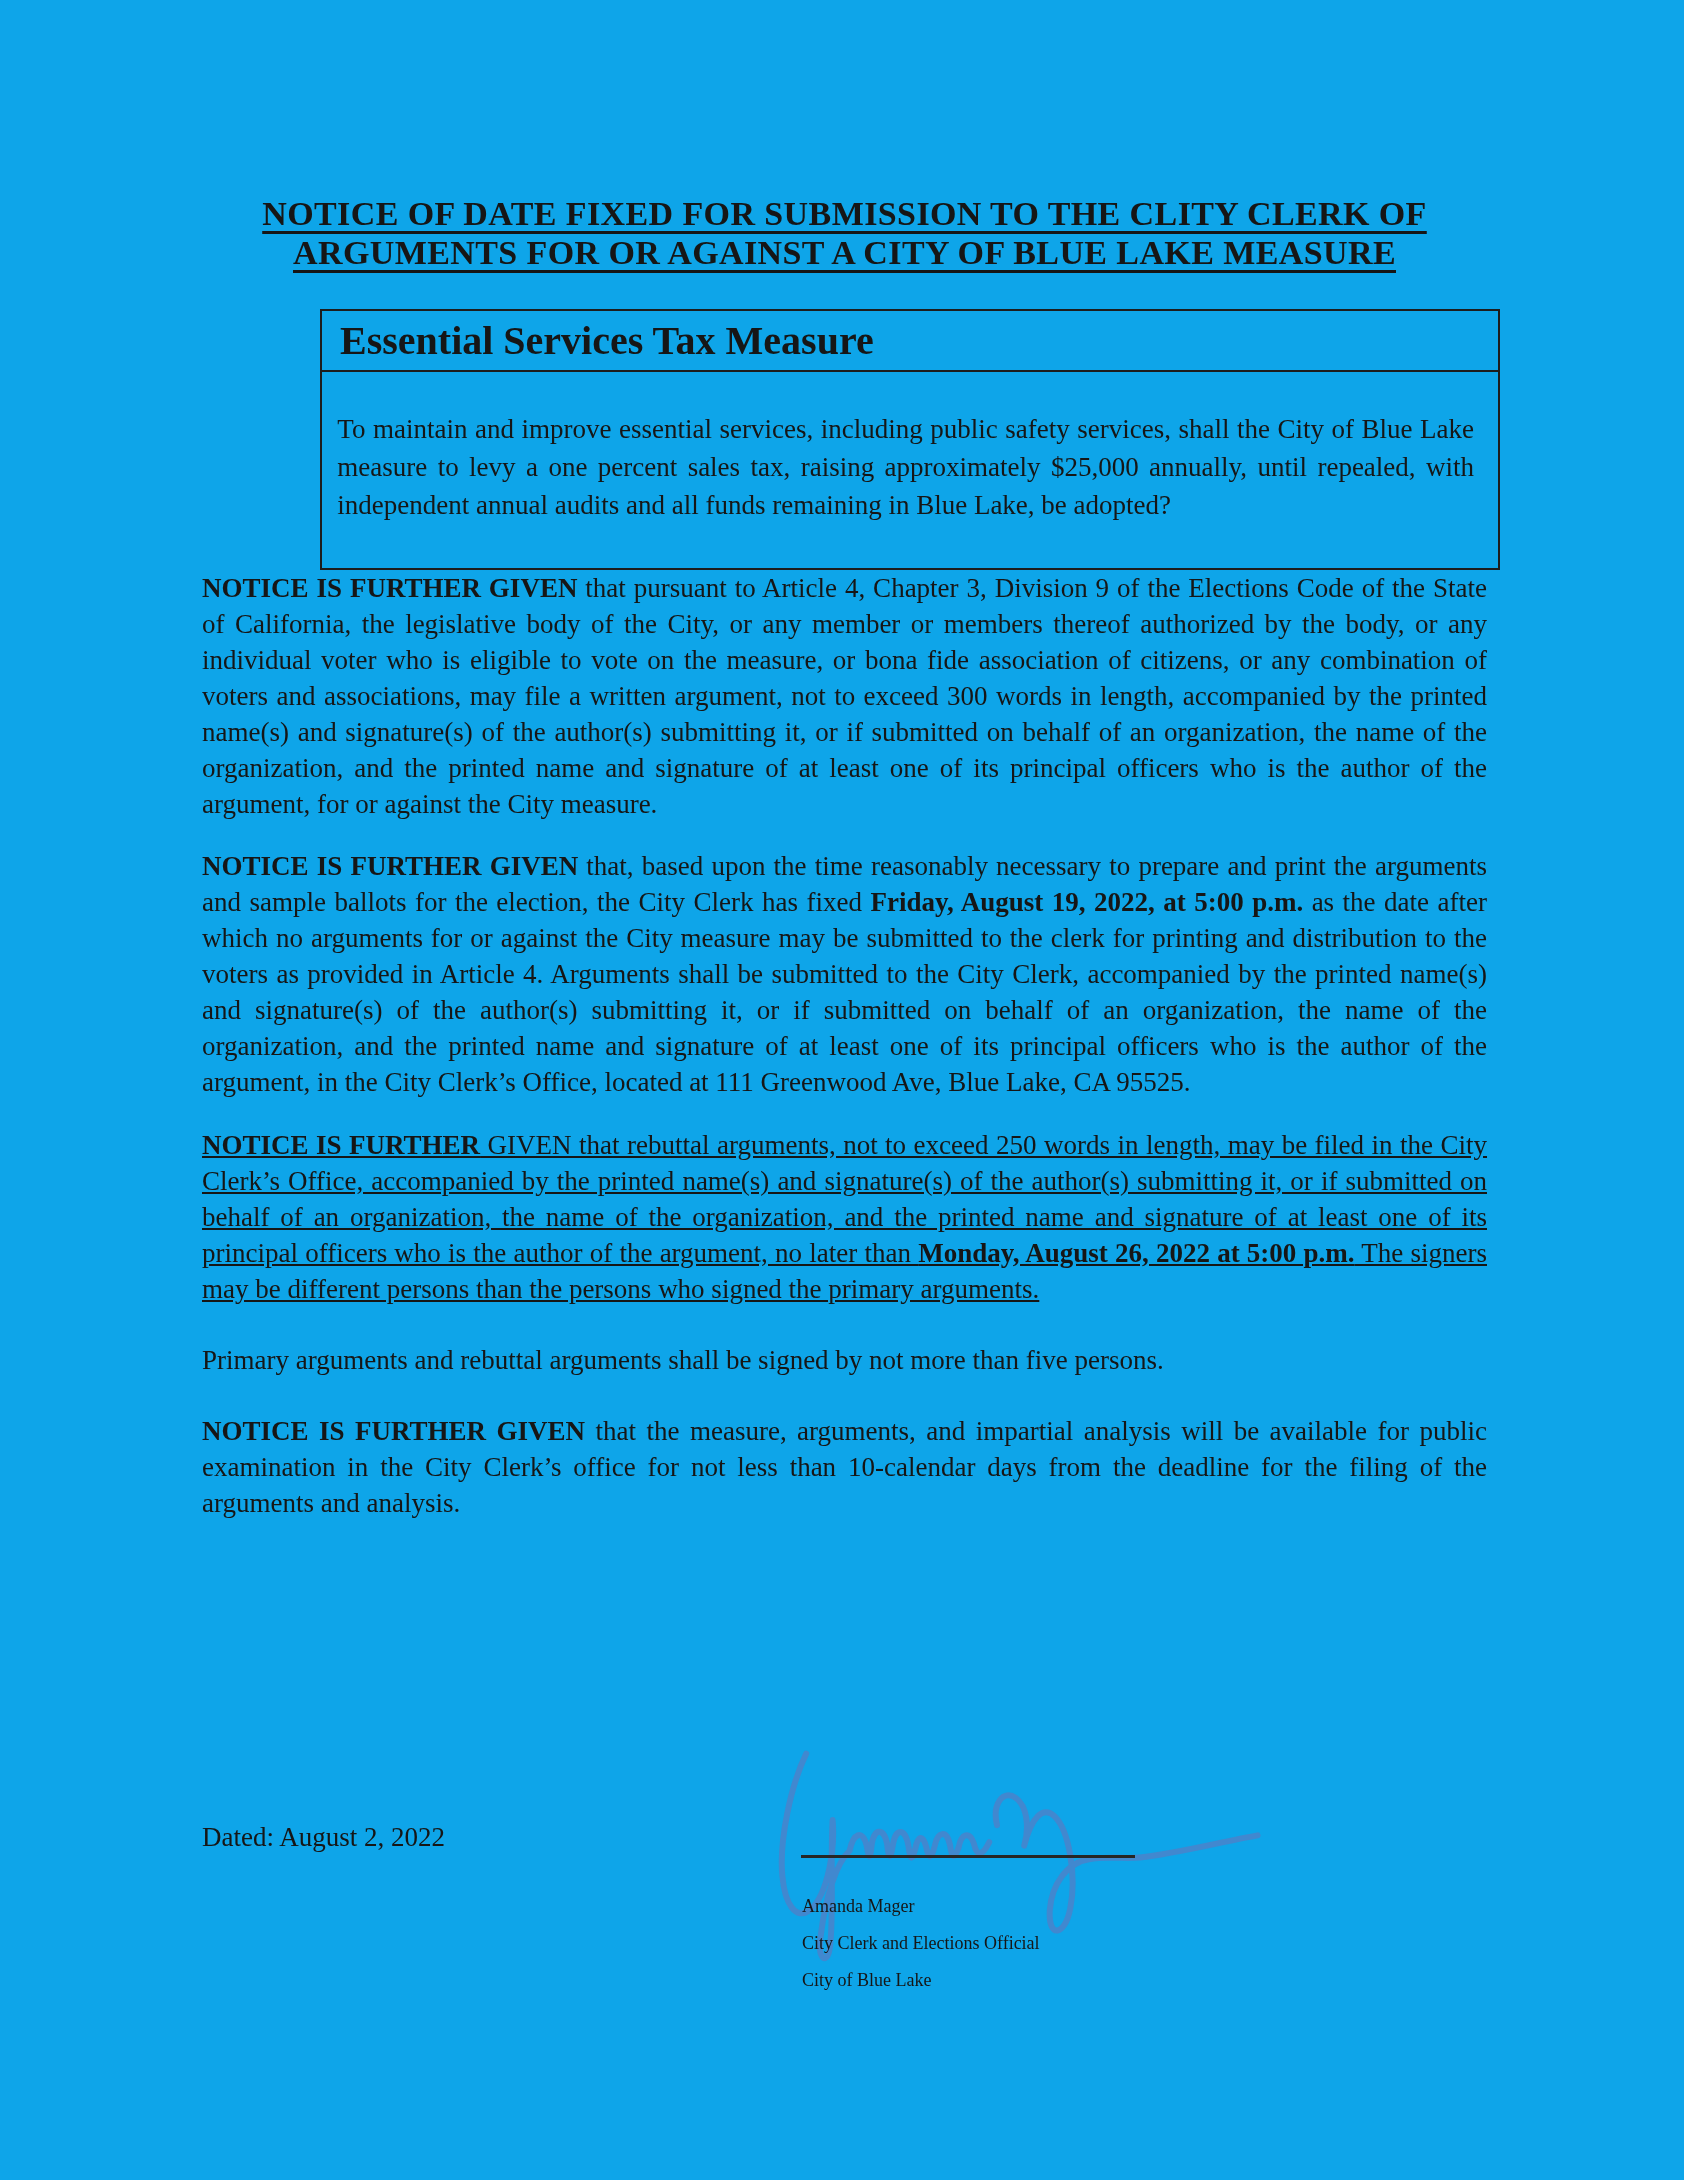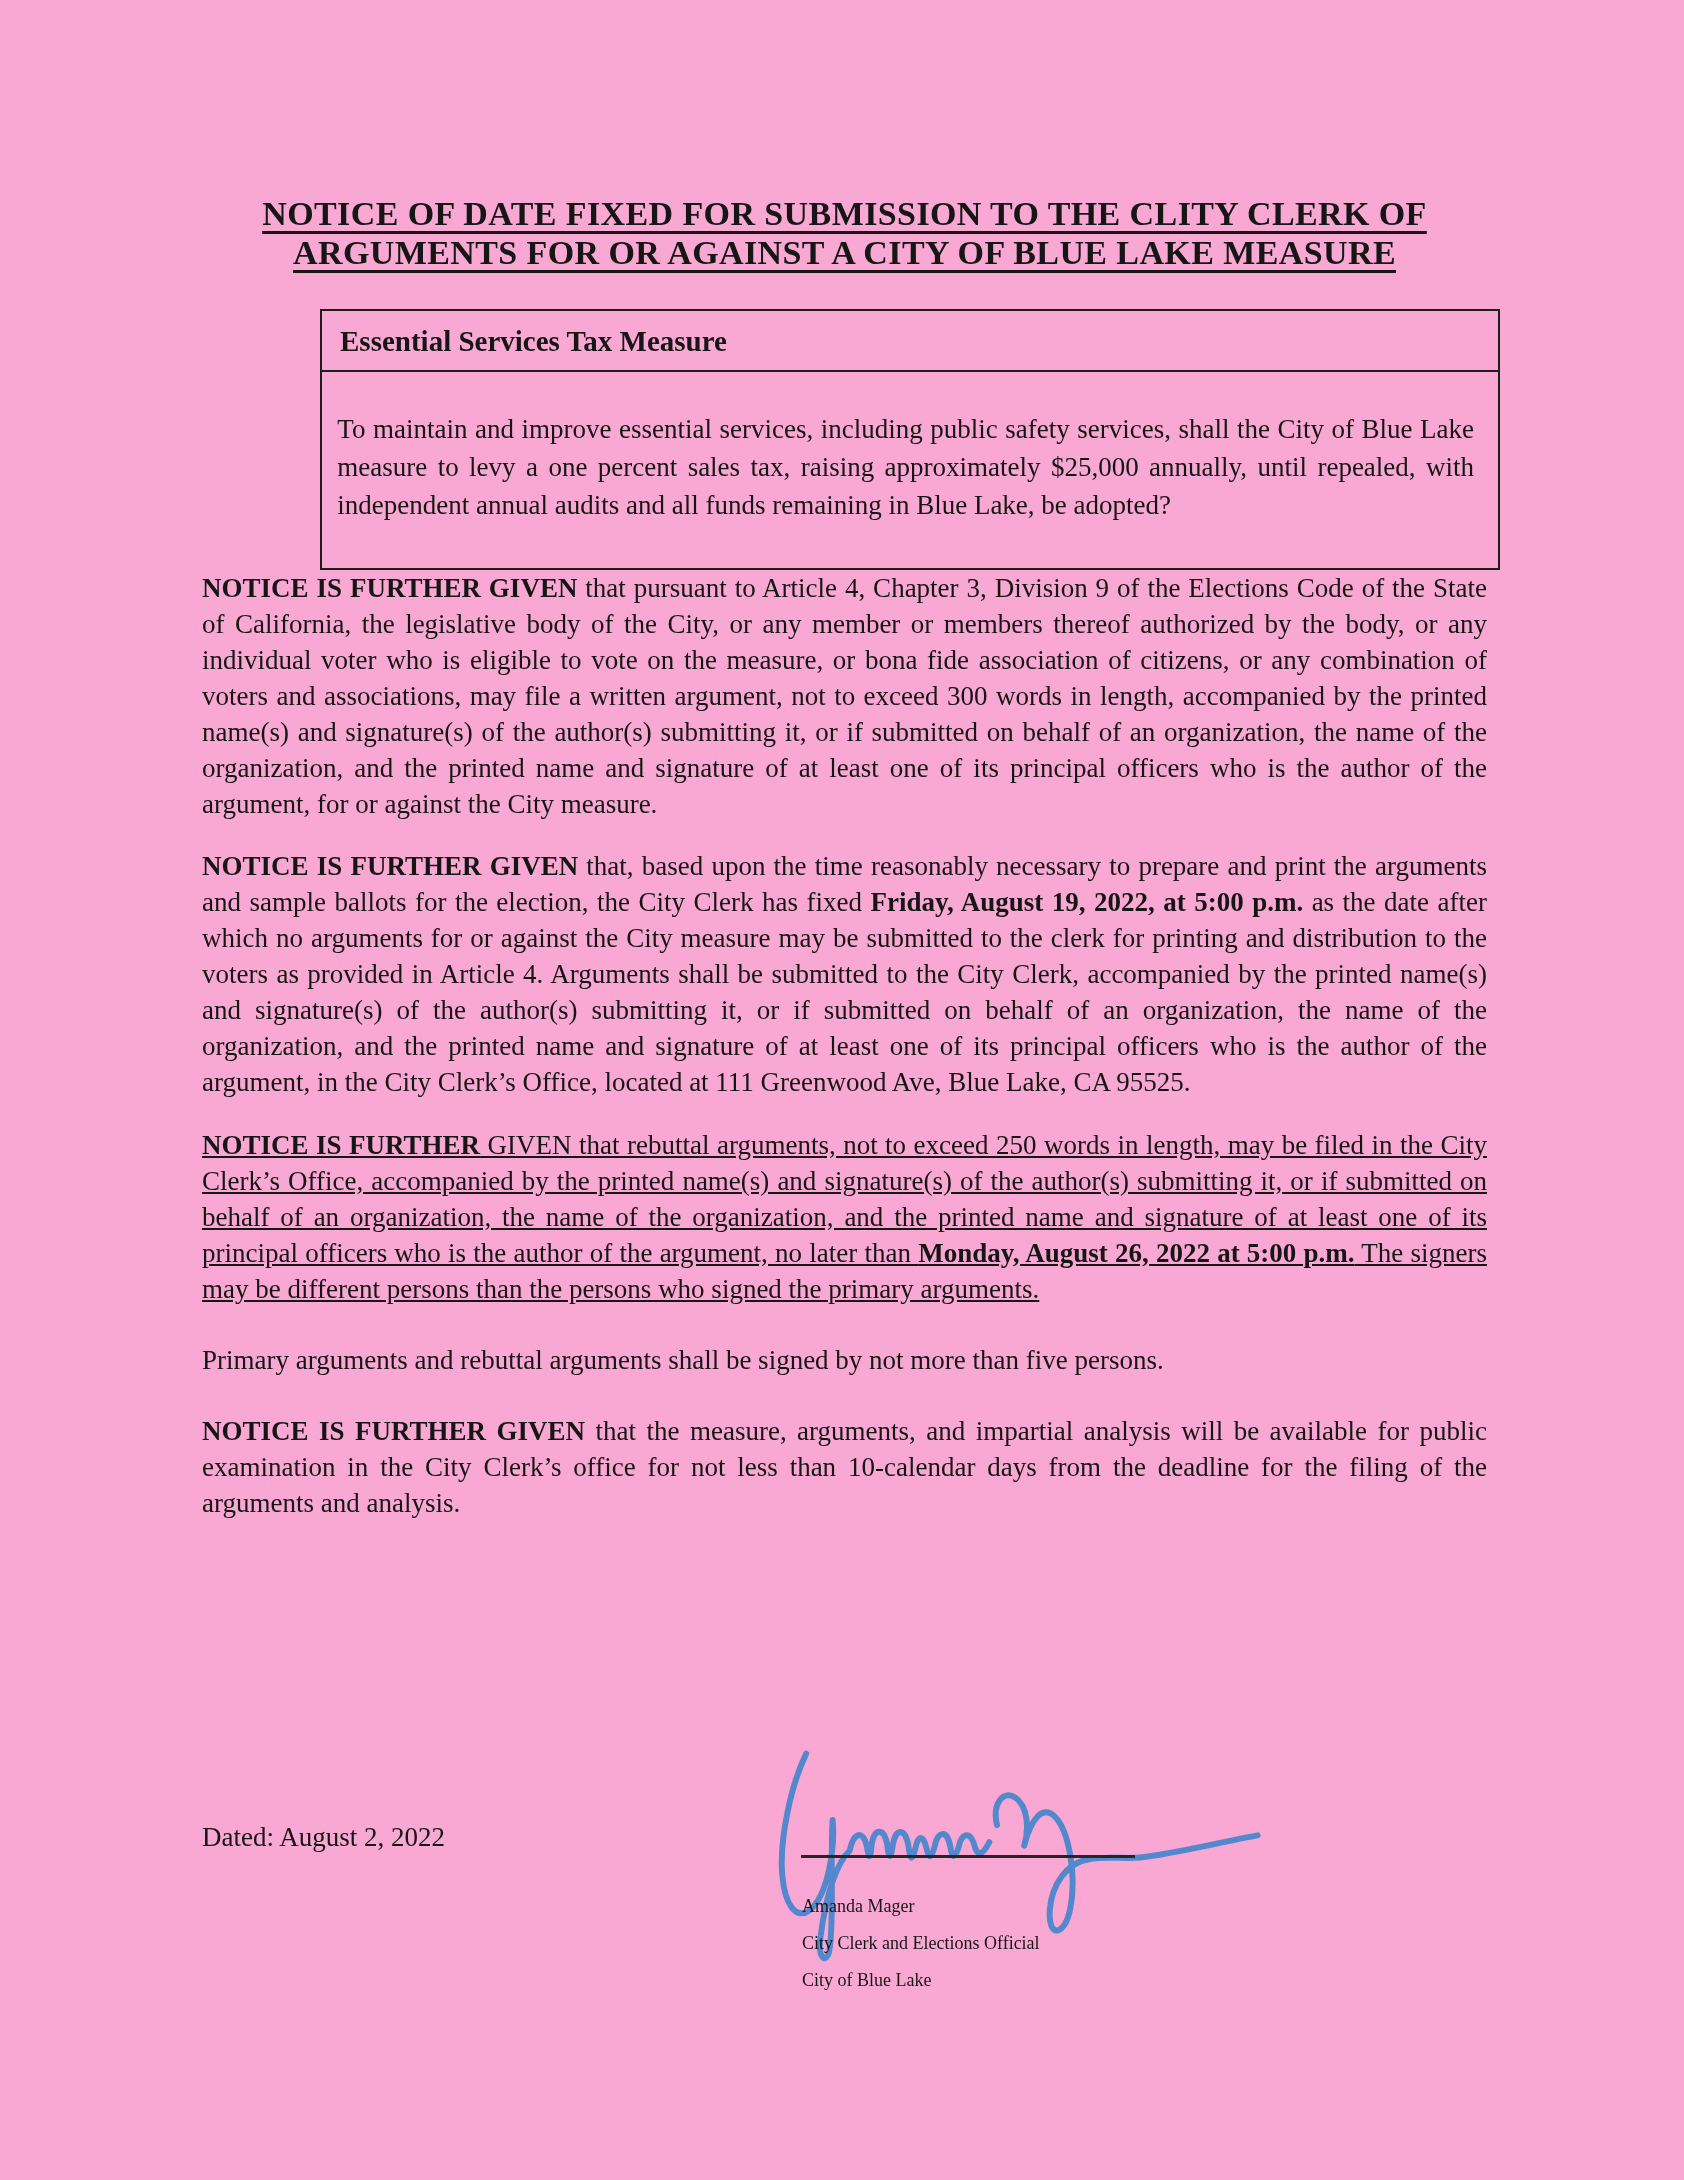--- a/index.html
+++ b/index.html
@@ -1,20 +1,20 @@
 <!DOCTYPE html>
 <html style="font-size:13.6px"><head>
 <meta charset="utf-8">
 <style>
   html, body { margin: 0; padding: 0; background: #ffffff; }
   .page {
     position: relative;
     width: 1685px;
     height: 2181px;
-    background: #f9a8d4;
+    background: #0ea5e9;
     font-family: "Liberation Serif", serif;
     color: #161616;
     overflow: hidden;
   }
   .content {
     position: absolute;
     left: 202px;
     top: 0;
     width: 1285px;
   }
@@ -50,21 +50,21 @@
     margin: 37px 0 0 118px;
     width: 1180px;
     border: 2.6px solid #1d1d1d;
   }
   .measure-header {
     box-sizing: border-box;
     height: 61px;
     border-bottom: 2.6px solid #1d1d1d;
     padding: 12px 0 0 18px;
     font-weight: 700;
-    font-size: 29px;
+    font-size: 40px;
     line-height: 36px;
   }
   .measure-body { display: flex; height: 196px; }
   .measure-question {
     box-sizing: border-box;
     flex: 1;
     display: flex;
     align-items: center;
     padding: 0 24px 5.1px 15.3px;
   }

